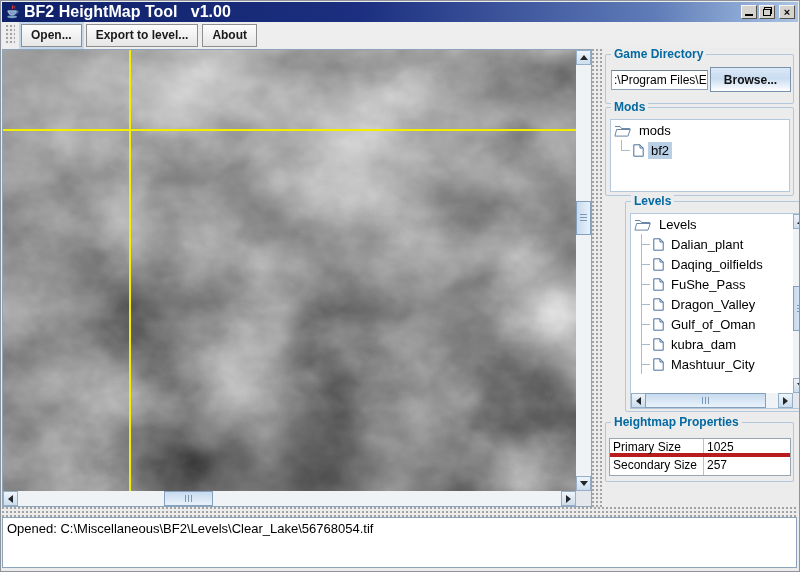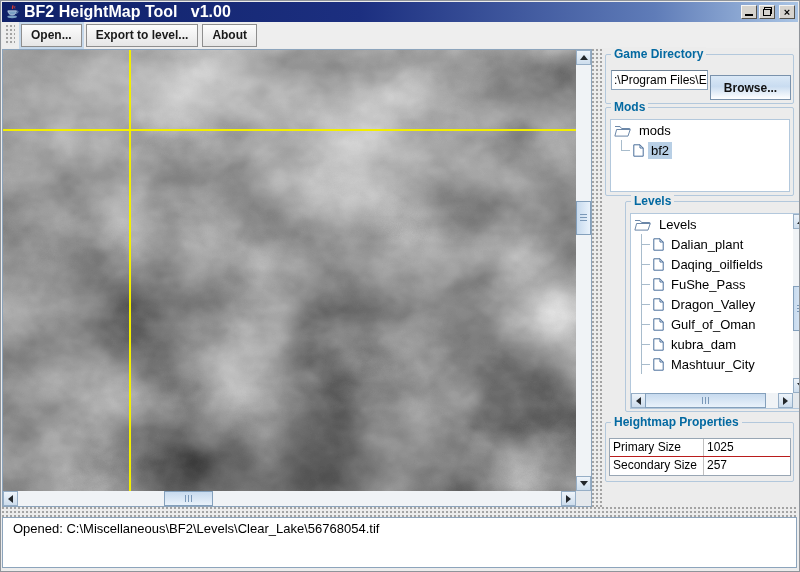--- a/index.html
+++ b/index.html
@@ -70,48 +70,48 @@
   #gbox-mods    { top:58px; height:89px; }
   #gbox-levels  { top:152px; height:211px;margin-left:20px; }
   #gbox-props   { top:373px; height:60px;padding-left:9px; }
 
   .dir-field { position:absolute; left:5px; top:15px; width:97px; height:20px; background:#fff;
     border:1px solid #8ca4bc; border-top-color:#6f8396; font-size:12px; line-height:18px; padding:0 2px;
     overflow:hidden; white-space:pre; color:#000; cursor:text; }
   .browse-btn { position:absolute; left:104px; top:12px; width:81px; height:25px;
     border:1px solid #7a92ac; background:linear-gradient(#dbe9f7 0%, #c9dcf0 45%, #ffffff 100%);
     font-weight:bold; font-size:12px; color:#111; cursor:pointer;
-    display:flex; align-items:center; justify-content:center;margin-top:8px; }
+    display:flex; align-items:center; justify-content:center; }
 
   .tree-area { position:absolute; left:4px; top:11px; width:180px; height:73px; background:#fff;
     border:1px solid #b3c8dc; overflow:hidden; }
   .troot { display:flex; align-items:center; height:20px; padding-left:3px; }
   .troot .lbl { margin-left:5px; }
   .tleaf { display:flex; align-items:center; height:20px; cursor:pointer; }
   .stub { position:relative; width:22px; height:20px; flex:0 0 22px; }
   .stub::before { content:""; position:absolute; left:10px; top:0; bottom:0; border-left:1px solid #a8bccc; }
   .stub.last::before { bottom:10px; }
   .stub::after { content:""; position:absolute; left:10px; top:10px; width:9px; border-top:1px solid #a8bccc; }
   .doc-icon { margin-right:4px; flex:0 0 auto; }
   .lbl { font-size:13px; color:#000; padding:1px 3px; white-space:nowrap; }
   .lbl.selected { background:#b8cfe5; }
 
   .scrollpane2 { position:absolute; left:4px; top:11px; width:179px; height:196px;
     border:1px solid #b3c8dc; background:#fff; }
   .viewport2 { position:absolute; left:0; top:0; width:162px; height:179px; overflow:hidden; }
 
   .props { position:absolute; left:3px; top:15px; width:182px; border:1px solid #98a6b4; background:#fff; }
-  .prow { display:flex; height:18px; border-bottom:1px solid #b91c1c; }
+  .prow { display:flex; height:18px; border-bottom:4px solid #b91c1c; }
   .prow:last-child { border-bottom:none; }
   .pname { width:94px; border-right:1px solid #c0c0c0; padding:1px 3px; font-size:12px; line-height:15px; }
   .pval { flex:1; padding:1px 3px; font-size:12px; line-height:15px; }
 
   
   .statusbox { position:absolute; left:2px; top:517px; width:795px; height:51px; background:#fff;
-    border:1px solid #8ca4bc; font-size:13px; padding:3px 10px; color:#000; overflow:hidden; white-space:pre; }
+    border:1px solid #8ca4bc; font-size:13px; padding:3px 4px; color:#000; overflow:hidden; white-space:pre; }
 </style>
 </head>
 <body>
 
 <div id="win">
 
   <div class="titlebar">
     <svg width="15" height="15" viewBox="0 0 16 16">
       <path d="M8 0.5 c1.4 1.3 -1.0 2.2 0.4 3.6" stroke="#e03c31" fill="none" stroke-width="1.4"></path>
       <path d="M10.2 1.2 c0.9 0.9 -0.6 1.5 0.3 2.5" stroke="#e03c31" fill="none" stroke-width="1"></path>

